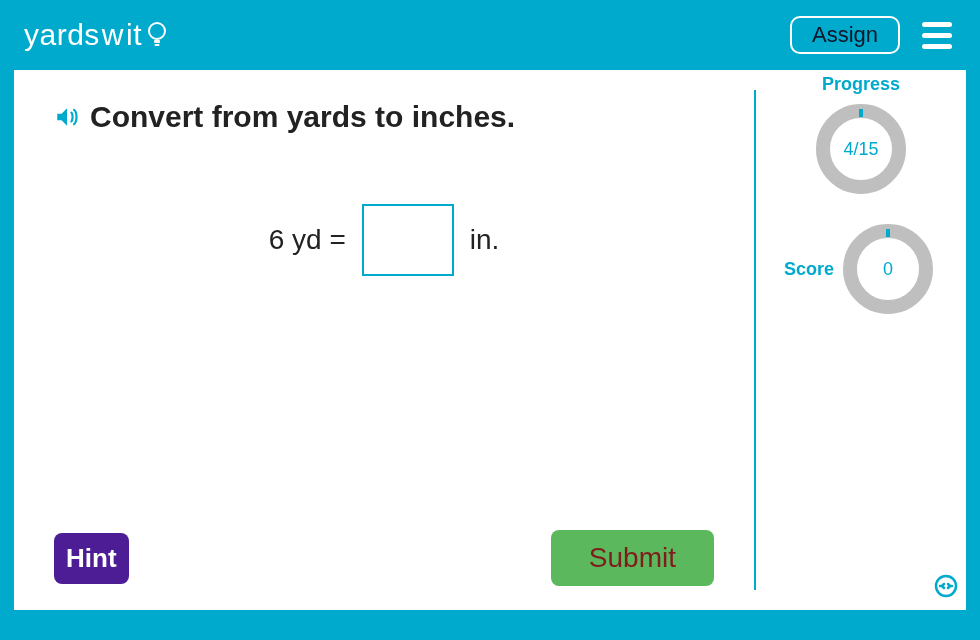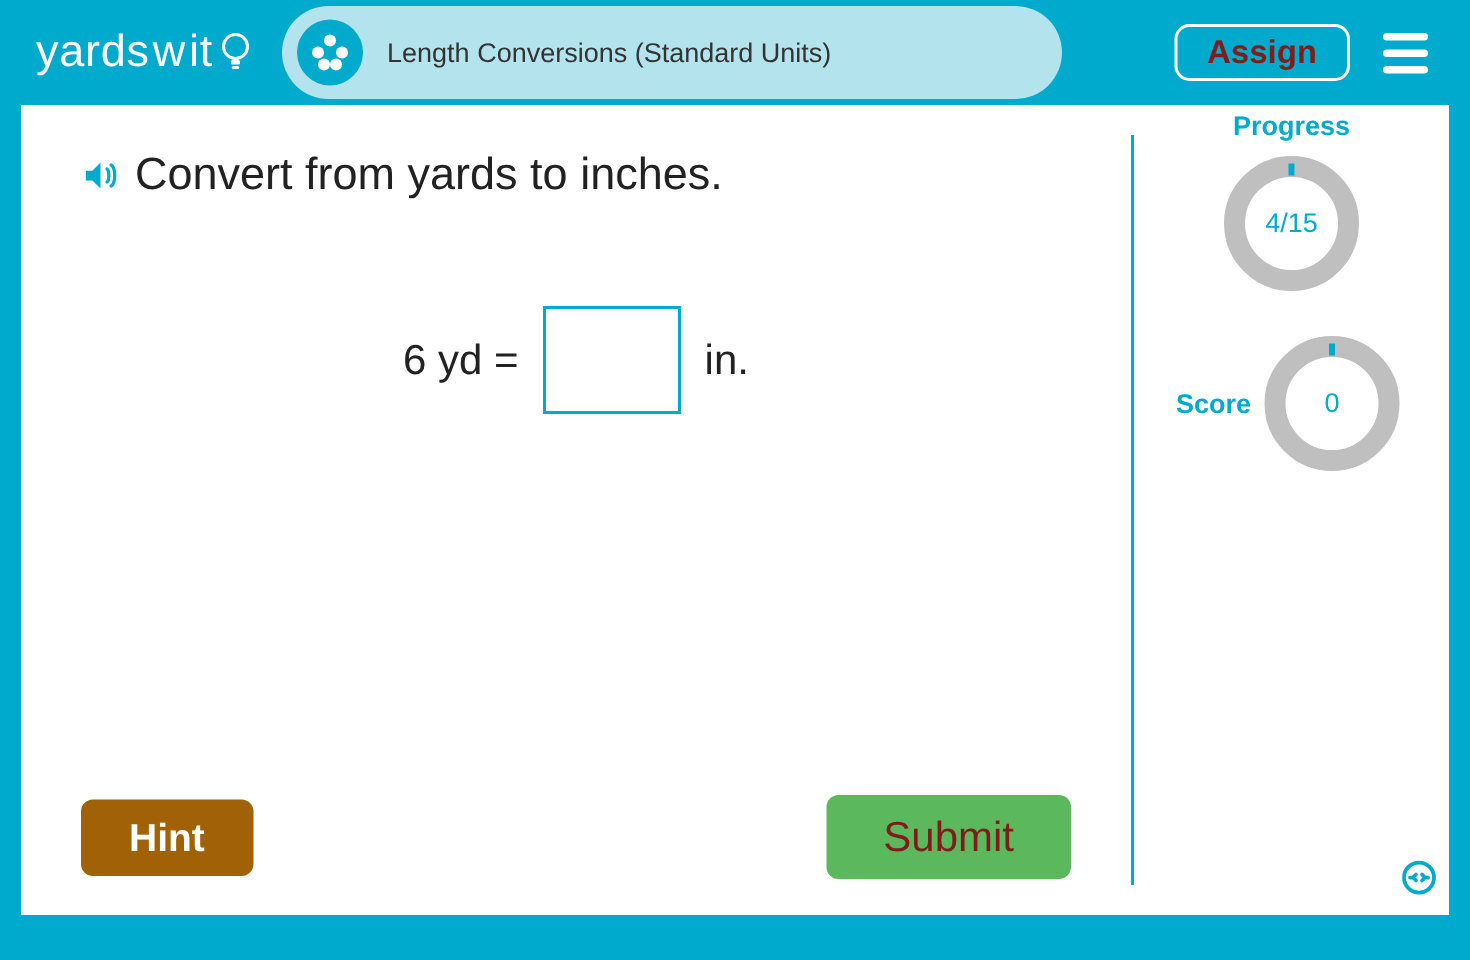--- a/index.html
+++ b/index.html
@@ -66,26 +66,26 @@
       font-weight: 400;
     }
     .header-right {
       margin-left: auto;
       display: flex;
       align-items: center;
       gap: 18px;
     }
     .assign-btn {
       border: 2.5px solid #fff;
-      color: #7f1d1d;
+      color: #0f172a;
       background: transparent;
       border-radius: 10px;
       padding: 4px 20px;
       font-size: 22px;
-      font-weight: 700;
+      font-weight: 400;
       cursor: pointer;
       text-align: center;
     }
     .hamburger {
       display: flex;
       flex-direction: column;
       gap: 6px;
       cursor: pointer;
       padding: 4px;
     }
@@ -115,21 +115,21 @@
       gap: 10px;
     }
     .speaker {
       color: #00aacc;
       cursor: pointer;
       display: inline-flex;
     }
     .question-text {
       font-size: 30px;
       color: #222;
-      font-weight: 400;
+      font-weight: 700;
     }
     .equation {
       display: flex;
       align-items: center;
       justify-content: center;
       gap: 16px;
       margin-top: 70px;
       font-size: 28px;
       color: #222;
     }
@@ -141,25 +141,25 @@
       text-align: center;
       outline: none;
     }
     .bottom-row {
       margin-top: auto;
       display: flex;
       align-items: center;
       justify-content: space-between;
     }
     .hint-btn {
-      background: #a16207;
+      background: #4c1d95;
       color: #fff;
       border: none;
       border-radius: 8px;
-      padding: 10px 32px;
+      padding: 10px 12px;
       font-size: 26px;
       font-weight: 700;
       cursor: pointer;
     }
     .submit-btn {
       background: #5cb85c;
       color: #7f1d1d;
       border: none;
       border-radius: 8px;
       padding: 12px 38px;
@@ -219,32 +219,20 @@
       <span>it</span>
       <span class="logo-bulb">
         <svg width="22" height="30" viewBox="0 0 22 30">
           <circle cx="11" cy="11" r="8" fill="none" stroke="#fff" stroke-width="2"></circle>
           <rect x="8" y="20" width="6" height="3" fill="#fff" rx="1"></rect>
           <rect x="8.5" y="24" width="5" height="2" fill="#fff" rx="1"></rect>
         </svg>
       </span>
     </div>
 
-    <div class="lesson-pill">
-      <div class="lesson-icon">
-        <svg width="30" height="30" viewBox="0 0 30 30">
-          <circle cx="15" cy="7" r="4" fill="#fff"></circle>
-          <circle cx="7" cy="15" r="4" fill="#fff"></circle>
-          <circle cx="23" cy="15" r="4" fill="#fff"></circle>
-          <circle cx="11" cy="23" r="4" fill="#fff"></circle>
-          <circle cx="19" cy="23" r="4" fill="#fff"></circle>
-        </svg>
-      </div>
-      <span class="lesson-title">Length Conversions (Standard Units)</span>
-    </div>
 
     <div class="header-right">
       <button class="assign-btn">Assign</button>
       <div class="hamburger">
         <span></span>
           <span></span>
           <span></span>
       </div>
     </div>
   </div>

